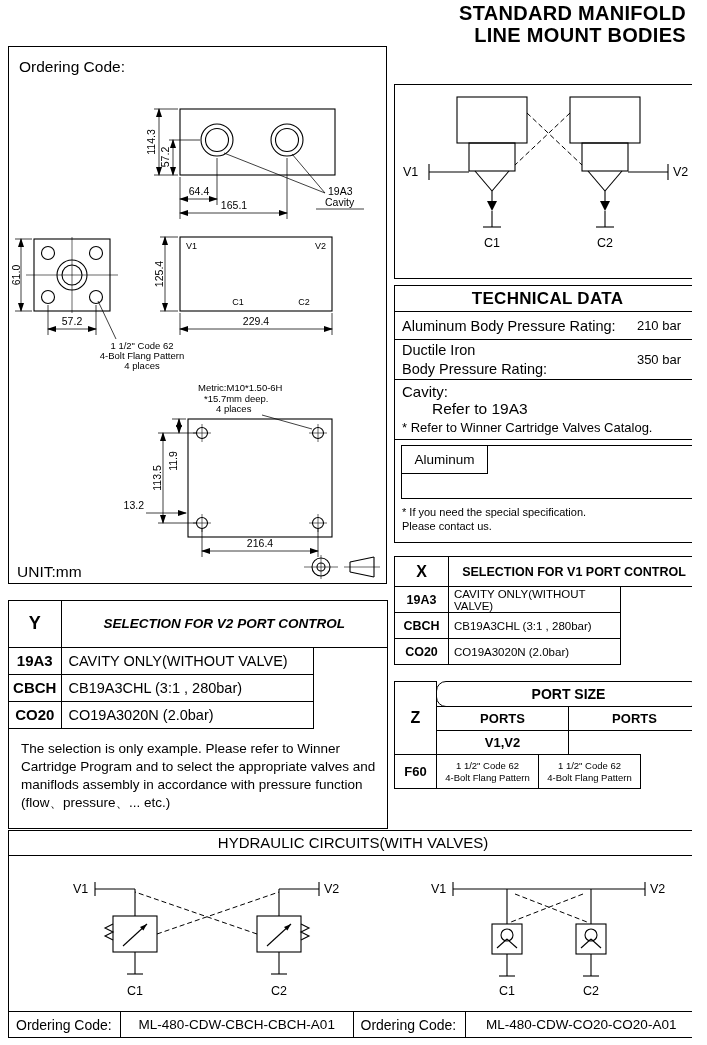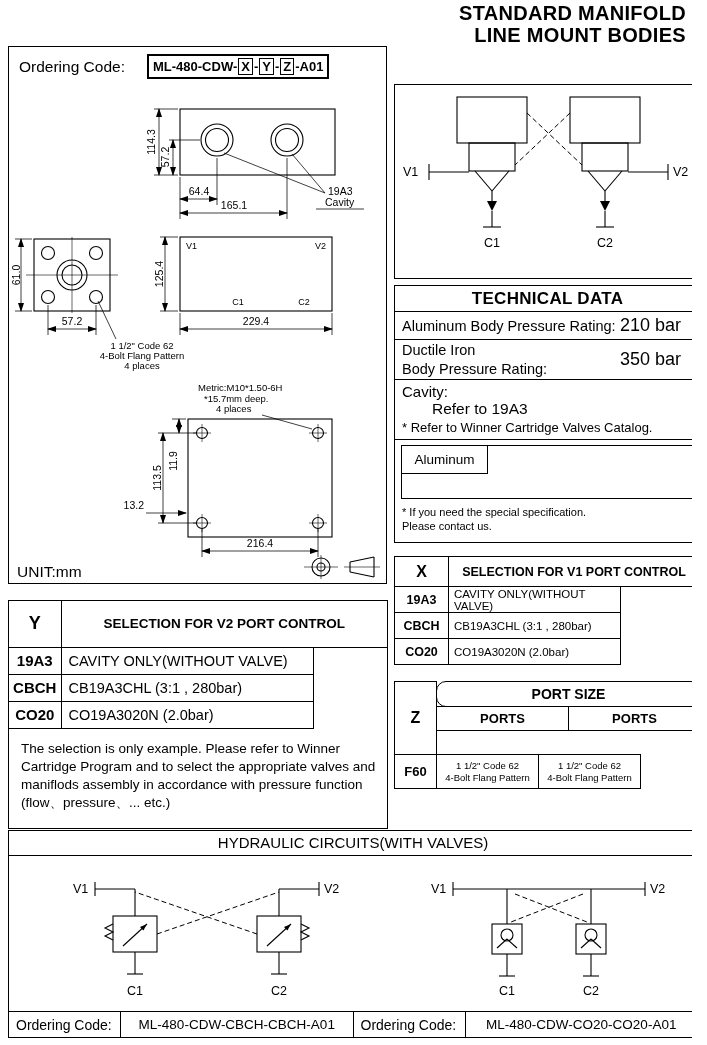--- a/index.html
+++ b/index.html
@@ -29,21 +29,21 @@
 
   .schem-box { position:absolute; left:394px; top:84px; width:307px; height:195px; border:1px solid #000; }
   .schem-box svg { position:absolute; left:0; top:0; }
 
   .td-box { position:absolute; left:394px; top:285px; width:307px; height:258px; border:1px solid #000; }
   .td-title { height:26px; line-height:25px; text-align:center; font-weight:bold; font-size:17px;
               border-bottom:1px solid #000; letter-spacing:0.3px; }
   .td-r1 { display:flex; align-items:center; height:28px; border-bottom:1px solid #000; padding:0 7px; font-size:14.5px; }
   .td-r2 { display:flex; align-items:center; height:40px; border-bottom:1px solid #000; padding:0 7px; font-size:14.5px; }
   .pre { white-space:pre-line; line-height:1.25; }
-  .td-val { margin-left:auto; font-size:18px; padding-right:12px; }
+  .td-val { margin-left:auto; font-size:13px; padding-right:12px; }
   .td-cav { border-bottom:1px solid #000; padding:3px 7px 4px; }
   .td-cav .c1 { font-size:15px; }
   .td-cav .c2 { font-size:15.5px; margin-left:30px; }
   .td-cav .c3 { font-size:13px; margin-top:2px; }
   .td-wt { margin:5px 6px; border:1px solid #000; display:grid; grid-template-columns:86px 1fr;
            grid-template-rows:28px 24px; font-size:13.5px; }
   .td-wt .wm { border-right:1px solid #000; border-bottom:1px solid #000; display:flex; align-items:center; justify-content:center; }
   .td-wt .wv { border-bottom:1px solid #000; display:flex; align-items:center; padding-left:10px; }
   .td-wt .wm2 { border-right:1px solid #000; }
   .td-fn { padding:1px 7px; font-size:11px; line-height:1.3; }
@@ -54,21 +54,21 @@
   .xtable th.t { font-size:12.5px; }
   .xtable td.c { height:26px; font-weight:bold; font-size:12.5px; text-align:center; }
   .xtable td.d { font-size:11.5px; padding:0 5px; }
   .xtable td.f, .ytable td.f { border:none; }
 
   .ybox { position:absolute; left:8px; top:600px; width:380px; height:229px; border:1px solid #000; }
   .ytable { border-collapse:collapse; table-layout:fixed; width:378px; }
   .ytable th, .ytable td { border:1px solid #000; overflow:hidden; }
   .ytable th { border-top:none; }
   .ytable th.k, .ytable td.c { border-left:none; }
-  .ytable th.t { border-right:none; }
+  .ytable th.t { border-right:none;font-style:italic; }
   .ytable th.k { height:46px; font-size:18px; }
   .ytable th.t { font-size:13.5px; }
   .ytable td.c { height:27px; font-weight:bold; font-size:15px; text-align:center; }
   .ytable td.d { font-size:14.5px; padding:0 7px; }
   .ynote { padding:11px 10px 0 12px; font-size:13.5px; line-height:1.35; }
 
   .ztable { position:absolute; left:394px; top:681px; width:307px; height:110px; }
   .zc { position:absolute; border:1px solid #000; display:flex; align-items:center; justify-content:center;
         text-align:center; flex-direction:column; }
   .z-key  { left:0;   top:0;  width:43px;  height:74px; font-weight:bold; font-size:16px; }
@@ -96,21 +96,20 @@
 
 <div class="page">
 
   <header class="title">
     <div>STANDARD MANIFOLD</div>
     <div>LINE MOUNT BODIES</div>
   </header>
 
   <section class="main-box">
     <span class="oc-label">Ordering Code:</span>
-    <span class="oc-box"><span>ML-480-CDW-</span><span class="vbox">X</span><span>-</span><span class="vbox">Y</span><span>-</span><span class="vbox">Z</span><span>-A01</span></span>
 
     <svg class="draw" style="left:3px;top:46px" width="372" height="140" viewBox="0 0 372 140">
       <defs>
         <marker id="mA" markerWidth="9" markerHeight="6" refX="8" refY="3" orient="auto-start-reverse" markerUnits="userSpaceOnUse">
           <path d="M0,0 L9,3 L0,6 Z" fill="#000"></path>
         </marker>
       </defs>
       <g class="ln">
         <rect x="168" y="16" width="155" height="66"></rect>
         <circle cx="205" cy="47" r="16"></circle>
@@ -387,20 +386,21 @@
     </tbody>
       </table>
     <div class="ynote">The selection is only example. Please refer to Winner Cartridge Program and to select the appropriate valves and maniflods assembly in accordance with pressure function (flow、pressure、... etc.)</div>
   </div>
 
   <div class="ztable">
     <div class="zc z-key">Z</div>
     <div class="zc z-title">PORT SIZE</div>
     <div class="zc z-p1">PORTS</div>
     <div class="zc z-p2">PORTS</div>
+    <div class="zc z-s1">V1,V2</div>
     <div class="zc z-f60">F60</div>
     <div class="zc z-v1">
       <div>1 1/2" Code 62</div>
       <div>4-Bolt Flang Pattern</div>
     </div>
     <div class="zc z-v2">
       <div>1 1/2" Code 62</div>
       <div>4-Bolt Flang Pattern</div>
     </div>
   </div>

